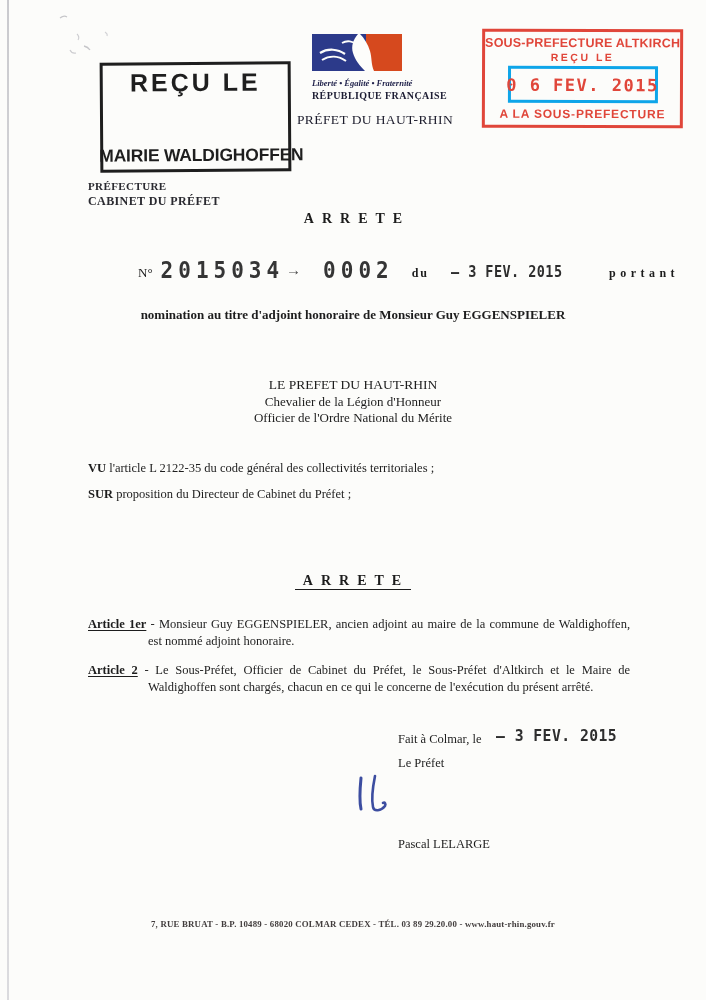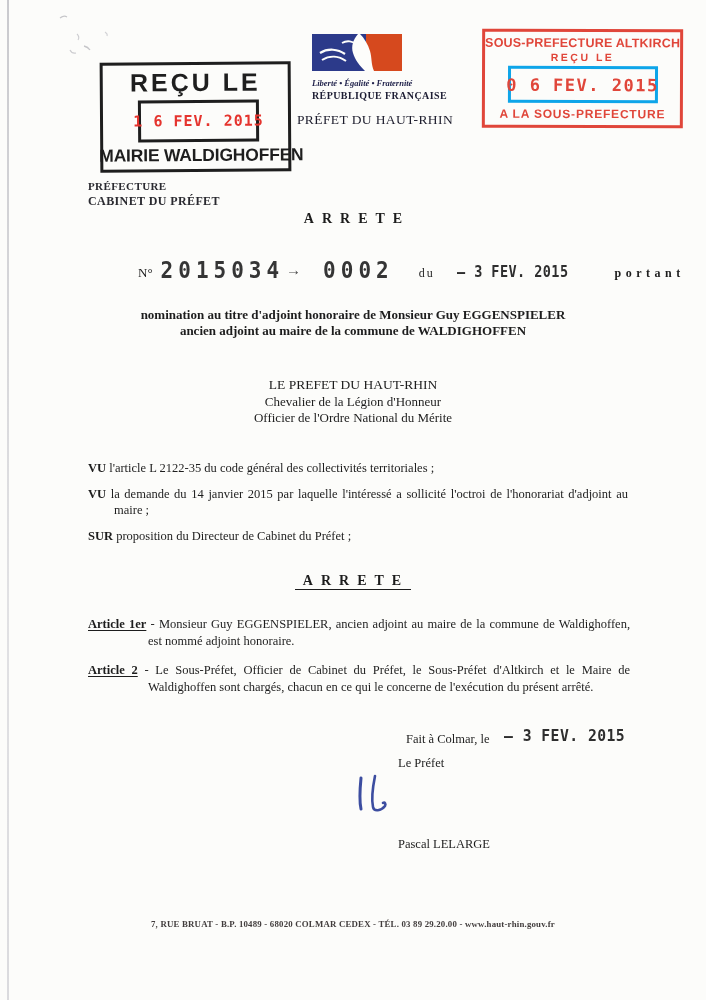--- a/index.html
+++ b/index.html
@@ -66,21 +66,21 @@
      border-bottom:1.5px solid #1d1d1d; padding:0 2px 1px 8px; }
 
   
   .numline { position:absolute; left:138px; top:258px; display:flex; align-items:baseline; }
   .numline .no { font-size:13px; }
   .ink-num { font-family:"DejaVu Sans Mono", monospace; font-weight:bold; font-size:21px;
      letter-spacing:5px; color:#353535; transform:scaleY(1.08); }
   .numline .n1 { margin-left:8px; }
   .numline .arrow { font-size:15px; color:#4a4a4a; margin-left:2px; transform:translateY(-2px); }
   .numline .n2 { margin-left:22px; }
-  .numline .du { font-size:12px; font-weight:normal; letter-spacing:2px; margin-left:25px; }
+  .numline .du { font-size:12px; font-weight:bold; letter-spacing:2px; margin-left:18px; }
   .ink-date { font-family:"DejaVu Sans Mono", monospace; font-weight:bold; font-size:15px;
      letter-spacing:0.5px; color:#2e2e2e; white-space:nowrap; display:inline-block;
      transform:scaleX(.9); transform-origin:left; }
   .numline .d { margin-left:22px; }
   .numline .portant { font-size:12px; font-weight:bold; letter-spacing:4.5px; margin-left:34px; }
 
   
   .subject { position:absolute; left:0; right:0; top:307px; text-align:center;
      font-size:13px; font-weight:bold; line-height:15.5px; }
   .prefetblock { position:absolute; left:0; right:0; top:377px; text-align:center;
@@ -95,21 +95,21 @@
   .recitals .lbl { font-weight:bold; }
 
   
   .articles { position:absolute; left:88px; width:542px; top:616px; font-size:12.5px; }
   .articles p { padding-left:60px; text-indent:-60px; line-height:16.5px;
      margin-bottom:13px; text-align:justify; }
   .articles .lbl { font-weight:bold; text-decoration:underline; text-underline-offset:2px; }
 
   
   .closing-row { position:absolute; left:398px; top:728px; display:flex; align-items:baseline; }
-  .closing-row .fait { font-size:12.5px;margin-left:8px; }
+  .closing-row .fait { font-size:12.5px; }
   .closing-row .d { margin-left:14px; font-size:16px; transform:scaleX(.92) translateY(-2px); }
   .role { position:absolute; left:398px; top:756px; font-size:12.5px; }
   .signature { position:absolute; left:350px; top:772px; }
   .signatory { position:absolute; left:398px; top:837px; font-size:12.5px; }
 
   
   .footer { position:absolute; left:0; right:0; top:919px; text-align:center;
      font-size:8.8px; letter-spacing:.2px; color:#413c3c; font-weight:bold; }
 </style>
 </head>
@@ -122,23 +122,20 @@
   <svg class="pencil" width="110" height="60" viewBox="0 0 110 60">
     <path d="M38,12 q4,-3 7,-1" stroke="#9a9aa2" stroke-width="1.2" fill="none"></path>
     <path d="M55,28 q3,3 1,6" stroke="#a6a6ae" stroke-width="1.1" fill="none"></path>
     <path d="M62,40 q4,1 6,4" stroke="#9a9aa2" stroke-width="1.3" fill="none"></path>
     <path d="M83,26 q3,2 2,4" stroke="#b0b0b8" stroke-width="1.1" fill="none"></path>
     <path d="M48,44 q2,4 6,3" stroke="#a6a6ae" stroke-width="1.2" fill="none"></path>
   </svg>
 
   <div class="stamp-mairie">
     <div class="recu">REÇU LE</div>
-    <div class="datebox">
-      <span>1 6 FEV. 2015</span>
-    </div>
     <div class="mairie">MAIRIE WALDIGHOFFEN</div>
   </div>
 
   <div class="service">
     <div class="l1">PRÉFECTURE</div>
     <div class="l2">CABINET DU PRÉFET</div>
   </div>
 
   <div class="logo">
     <svg width="90" height="37" viewBox="0 0 90 37">
@@ -170,34 +167,31 @@
     <span class="ink-num n1">2015034</span>
     <span class="arrow">→</span>
     <span class="ink-num n2">0002</span>
     <span class="du">du</span>
     <span class="ink-date d">– 3 FEV. 2015</span>
     <span class="portant">portant</span>
   </div>
 
   <div class="subject">
     <div>nomination au titre d'adjoint honoraire de Monsieur Guy EGGENSPIELER</div>
-    <div>ancien adjoint au maire de la commune de WALDIGHOFFEN</div>
   </div>
 
   <div class="prefetblock">
     <div class="a">LE PREFET DU HAUT-RHIN</div>
     <div class="b">Chevalier de la Légion d'Honneur</div>
     <div class="b">Officier de l'Ordre National du Mérite</div>
   </div>
 
   <div class="recitals">
     <p><span class="lbl">VU</span>
       <span>l'article L 2122-35 du code général des collectivités territoriales ;</span></p>
-    <p><span class="lbl">VU</span>
-      <span>la demande du 14 janvier 2015 par laquelle l'intéressé a sollicité l'octroi de l'honorariat d'adjoint au maire ;</span></p>
     <p><span class="lbl">SUR</span>
       <span>proposition du Directeur de Cabinet du Préfet ;</span></p>
   </div>
 
   <div class="h-arrete2">
     <span>ARRETE</span>
   </div>
 
   <div class="articles">
     <p><span class="lbl">Article 1er</span>

